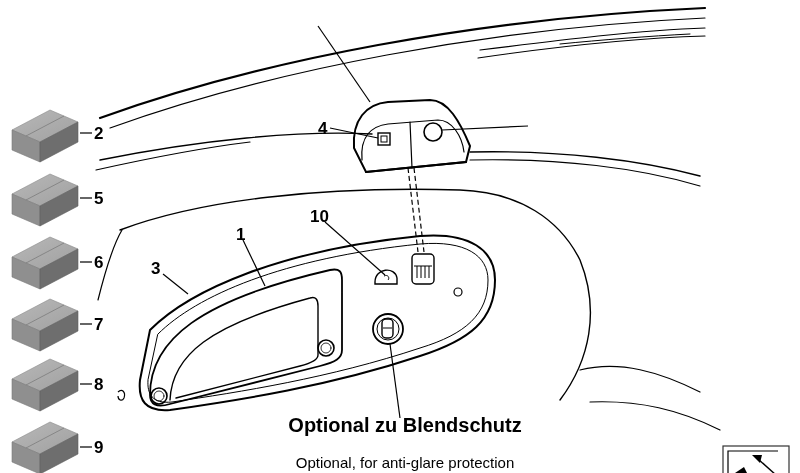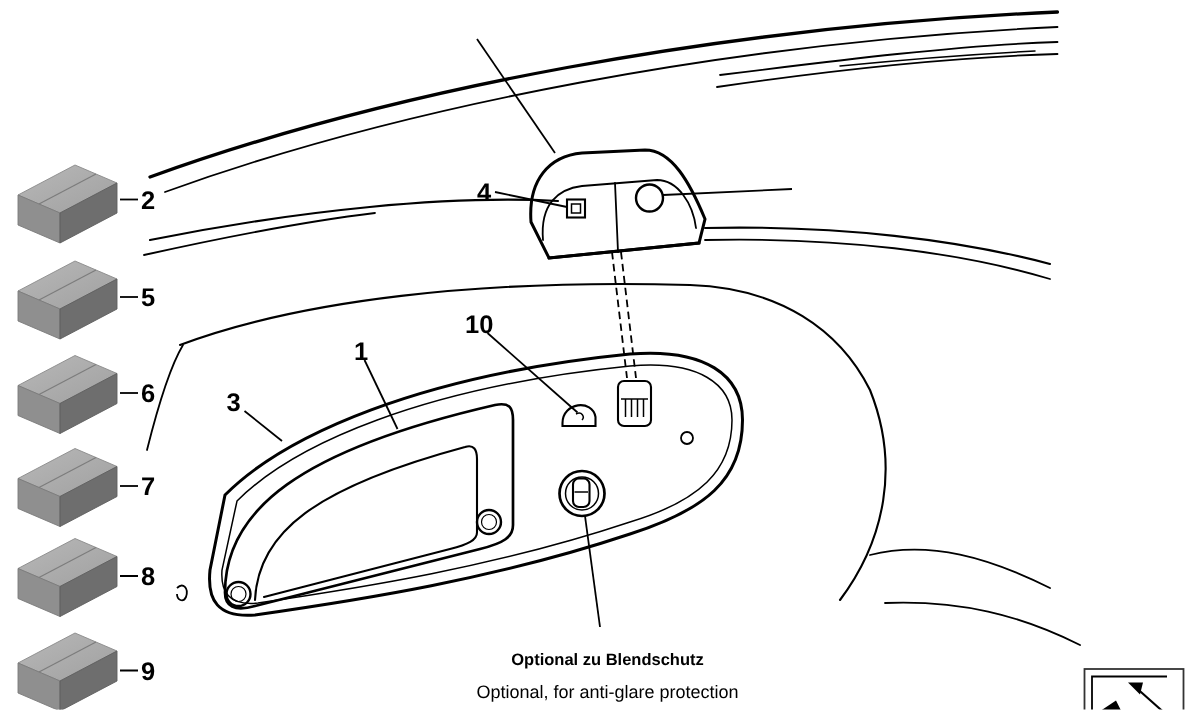--- a/index.html
+++ b/index.html
@@ -1,22 +1,22 @@
 <!DOCTYPE html>
 <html><head>
   <meta charset="utf-8">
   <style>
     html, body { margin: 0; padding: 0; background: #ffffff; }
     body { width: 800px; height: 473px; position: relative; overflow: hidden; font-family: "Liberation Sans", sans-serif; }
     #diagram { position: absolute; left: 0; top: 0; width: 800px; height: 473px; }
     .part-num { font-family: "Liberation Sans", sans-serif; font-weight: bold; font-size: 17px; fill: #000; }
     .legend-num { font-family: "Liberation Sans", sans-serif; font-weight: bold; font-size: 17px; fill: #000; }
     .caption { position: absolute; left: 250px; width: 310px; text-align: center; color: #000; }
-    .caption-de { top: 434px; font-weight: bold; font-size: 11px; }
-    .caption-en { top: 454px; font-size: 12px; }
+    .caption-de { top: 414px; font-weight: bold; font-size: 20px; }
+    .caption-en { top: 454px; font-size: 15px; }
     .nav-icon { position: absolute; left: 722px; top: 445px; width: 68px; height: 32px; }
   </style>
 </head>
 <body>
 
 <svg id="diagram" viewBox="0 0 800 473" xmlns="http://www.w3.org/2000/svg">
   <defs>
     <linearGradient id="boxTop" x1="0" y1="0" x2="1" y2="1">
       <stop offset="0" stop-color="#b8b8b8"></stop>
       <stop offset="1" stop-color="#a0a0a0"></stop>

